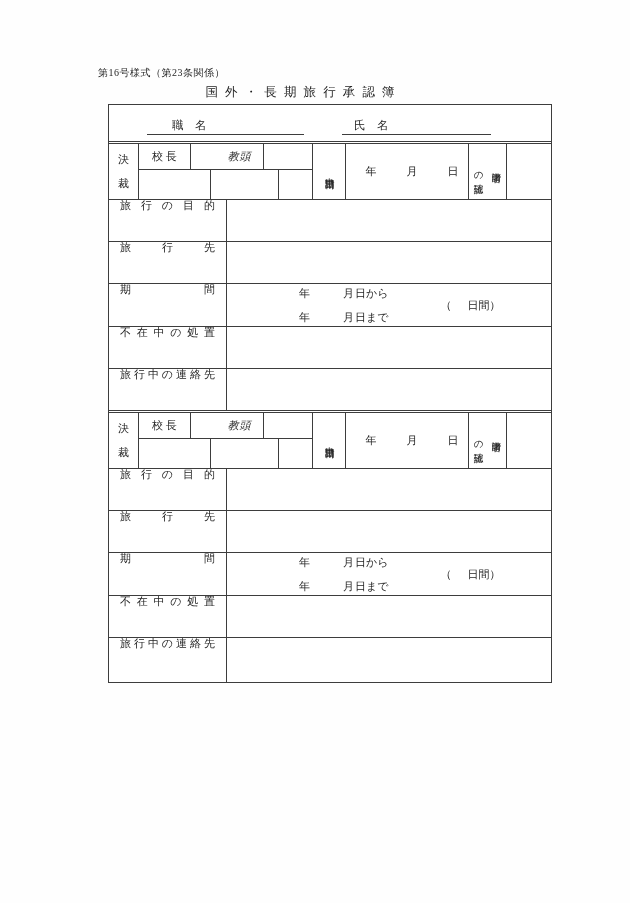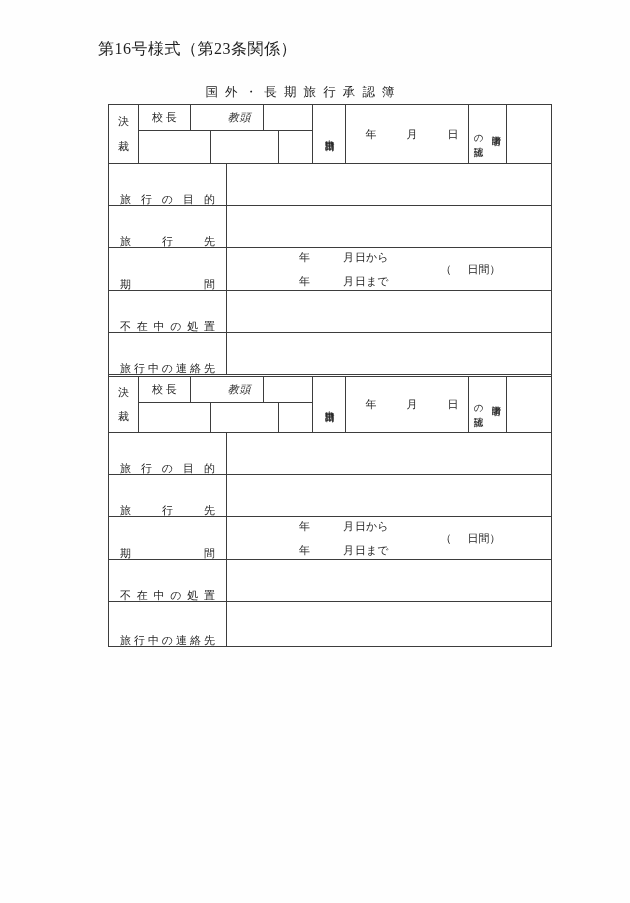--- a/index.html
+++ b/index.html
@@ -12,22 +12,22 @@
     font-family:"Liberation Serif","DejaVu Serif",serif;
     color:var(--ink);
   }
   .page{
     position:relative;
     width:630px; height:903px;
     background:#fefefe;
     overflow:hidden;
   }
   .form-number{
-    position:absolute; left:98px; top:39px;
-    font-size:16px; letter-spacing:0.5px;
+    position:absolute; left:98px; top:66px;
+    font-size:10px; letter-spacing:0.5px;
   }
   .doc-title{
     position:absolute; left:0; right:0; top:84px;
     text-align:center;
     transform:translateX(-14px);
     font-size:12.5px; letter-spacing:2px;
   }
   .form-table{
     position:absolute; left:108px; top:104px; width:444px;
     border:1px solid var(--line);
@@ -86,21 +86,21 @@
     gap:30px; font-size:11px; padding-left:10px;
   }
   .confirm{ width:38px; }
   .band-blank{ flex:1; }
   
   .body-row{ height:42px; }
   .row-period{ height:43px; }
   .row-last2{ height:45px; }
   .row-label{
     width:118px; border-right:1px solid var(--line);
-    display:flex; align-items:flex-end;
+    display:flex; align-items:flex-start;
   }
   .row-label .jlabel{ padding:0 11px; font-size:11px; }
   .row-content{ flex:1; }
   
   .period-content{ display:flex; align-items:center; }
   .period-lines{
     margin-left:72px; display:flex; flex-direction:column; gap:9px;
     font-size:11px;
   }
   .pl{ display:flex; }
@@ -114,20 +114,28 @@
 </head>
 <body>
 
 <div class="page">
 
   <div class="form-number">第16号様式（第23条関係）</div>
   <div class="doc-title">国 外 ・ 長 期 旅 行 承 認 簿</div>
 
   <div class="form-table">
 
+    <div class="trow name-header">
+      <div class="ul-group ul-pos">
+        <span class="lbl">職　名</span>
+      </div>
+      <div class="ul-group ul-name">
+        <span class="lbl">氏　名</span>
+      </div>
+    </div>
 
     <div class="trow band">
       <div class="cell kessai">
         <span>決</span>
         <span>裁</span>
       </div>
       <div class="cell band-mid">
         <div class="sub sub-top">
           <div class="mid-c mid-c1">
             <span class="jlabel">校長</span>

